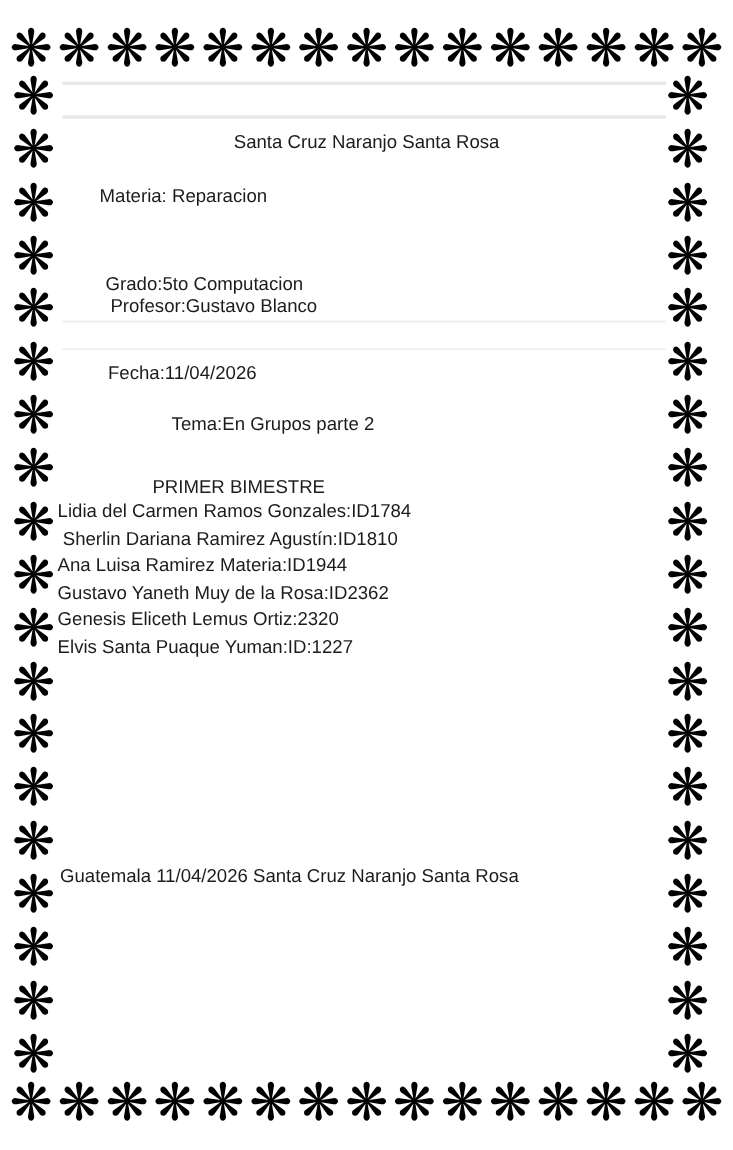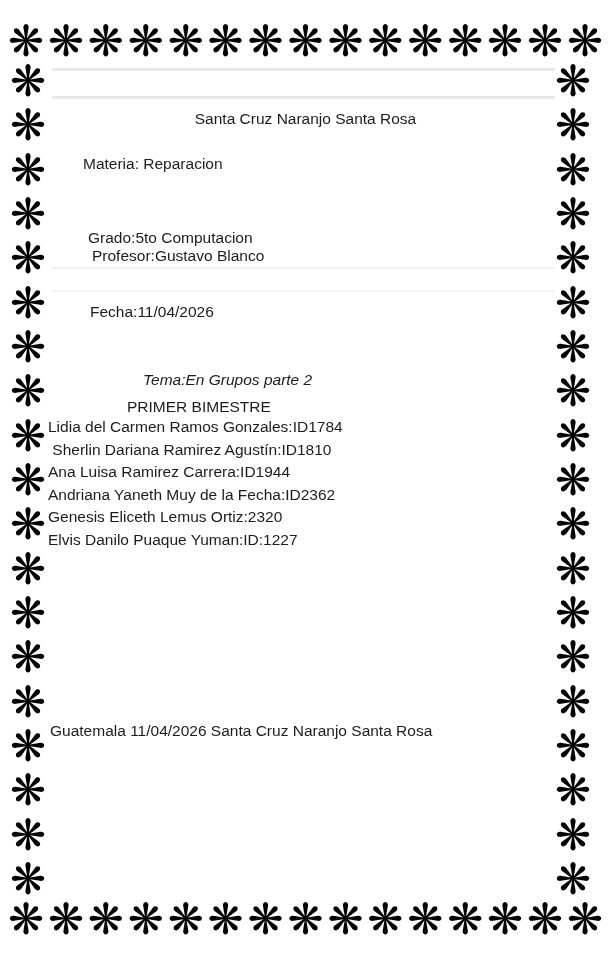--- a/index.html
+++ b/index.html
@@ -75,21 +75,21 @@
     width: 501px;
     text-align: center;
     white-space: normal;
   }
   .t-institution { top: 75px; }
   .t-location    { top: 109px; }
   .t-materia  { left: 83px;  top: 154px; }
   .t-grado    { left: 88px;  top: 201px; margin-top: 27px; }
   .t-profesor { left: 92px;  top: 246px; }
   .t-fecha    { left: 90px;  top: 302px; }
-  .t-tema     { left: 143px; top: 370px; font-style: italic; }
+  .t-tema     { left: 143px; top: 344px; }
   .t-bimestre { left: 127px; top: 397px; }
 
   .student-list {
     position: absolute;
     left: 48px;
     top: 416px;
     width: 480px;
   }
   .student-line {
     font-size: 15.5px;
@@ -191,21 +191,21 @@
   <div class="txt t-grado">Grado:5to Computacion</div>
   <div class="txt t-profesor">Profesor:Gustavo Blanco</div>
   <div class="txt t-fecha">Fecha:11/04/2026</div>
   <div class="txt t-tema">Tema:En Grupos parte 2</div>
 
   <div class="txt t-bimestre">PRIMER BIMESTRE</div>
 
   <div class="student-list">
       <div class="student-line">Lidia del Carmen Ramos Gonzales:ID1784</div>
       <div class="student-line"> Sherlin Dariana Ramirez Agustín:ID1810</div>
-      <div class="student-line">Ana Luisa Ramirez Carrera:ID1944</div>
-      <div class="student-line">Andriana Yaneth Muy de la Fecha:ID2362</div>
+      <div class="student-line">Ana Luisa Ramirez Materia:ID1944</div>
+      <div class="student-line">Gustavo Yaneth Muy de la Rosa:ID2362</div>
       <div class="student-line">Genesis Eliceth Lemus Ortiz:2320</div>
-      <div class="student-line">Elvis Danilo Puaque Yuman:ID:1227</div>
+      <div class="student-line">Elvis Santa Puaque Yuman:ID:1227</div>
     </div>
 
   <div class="txt t-footer">Guatemala 11/04/2026 Santa Cruz Naranjo Santa Rosa</div>
 
 </div>
 
 </body></html>

